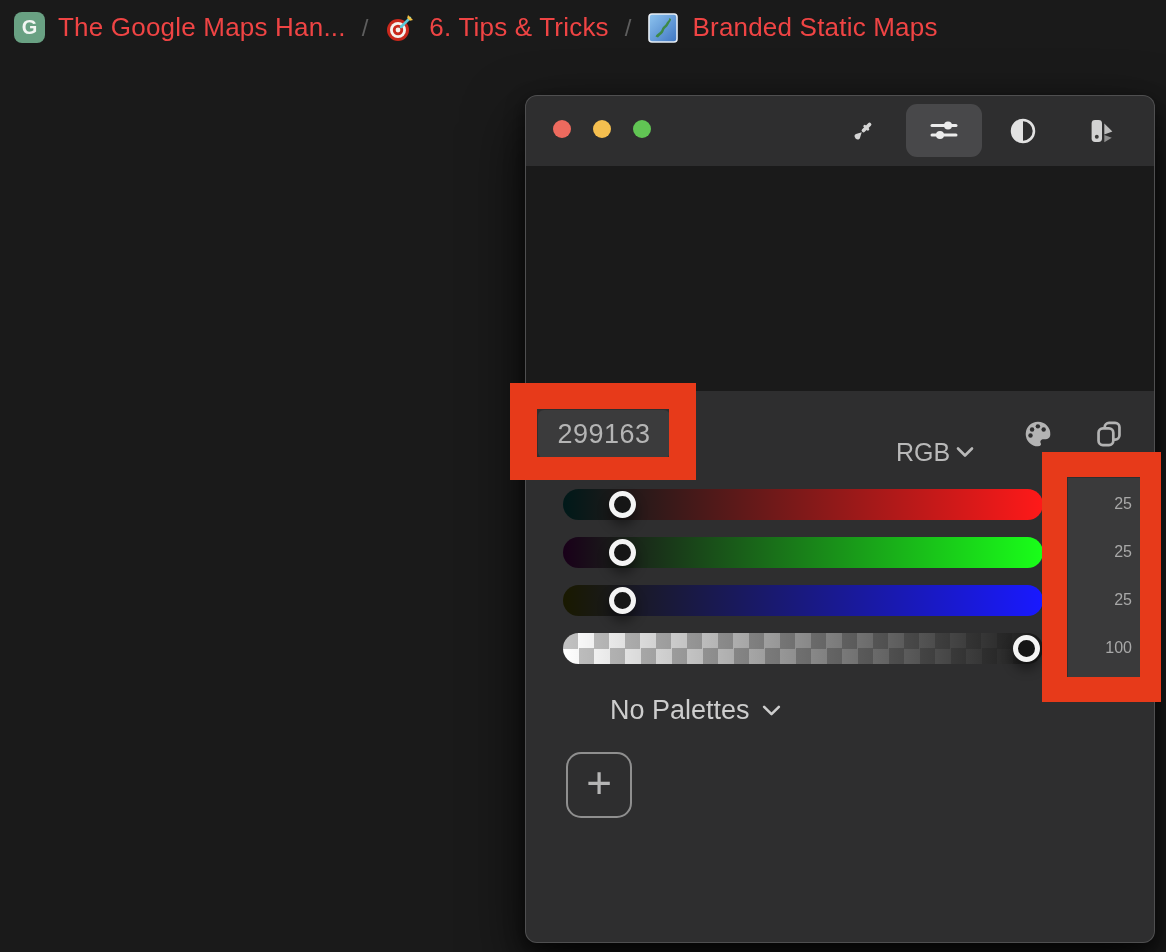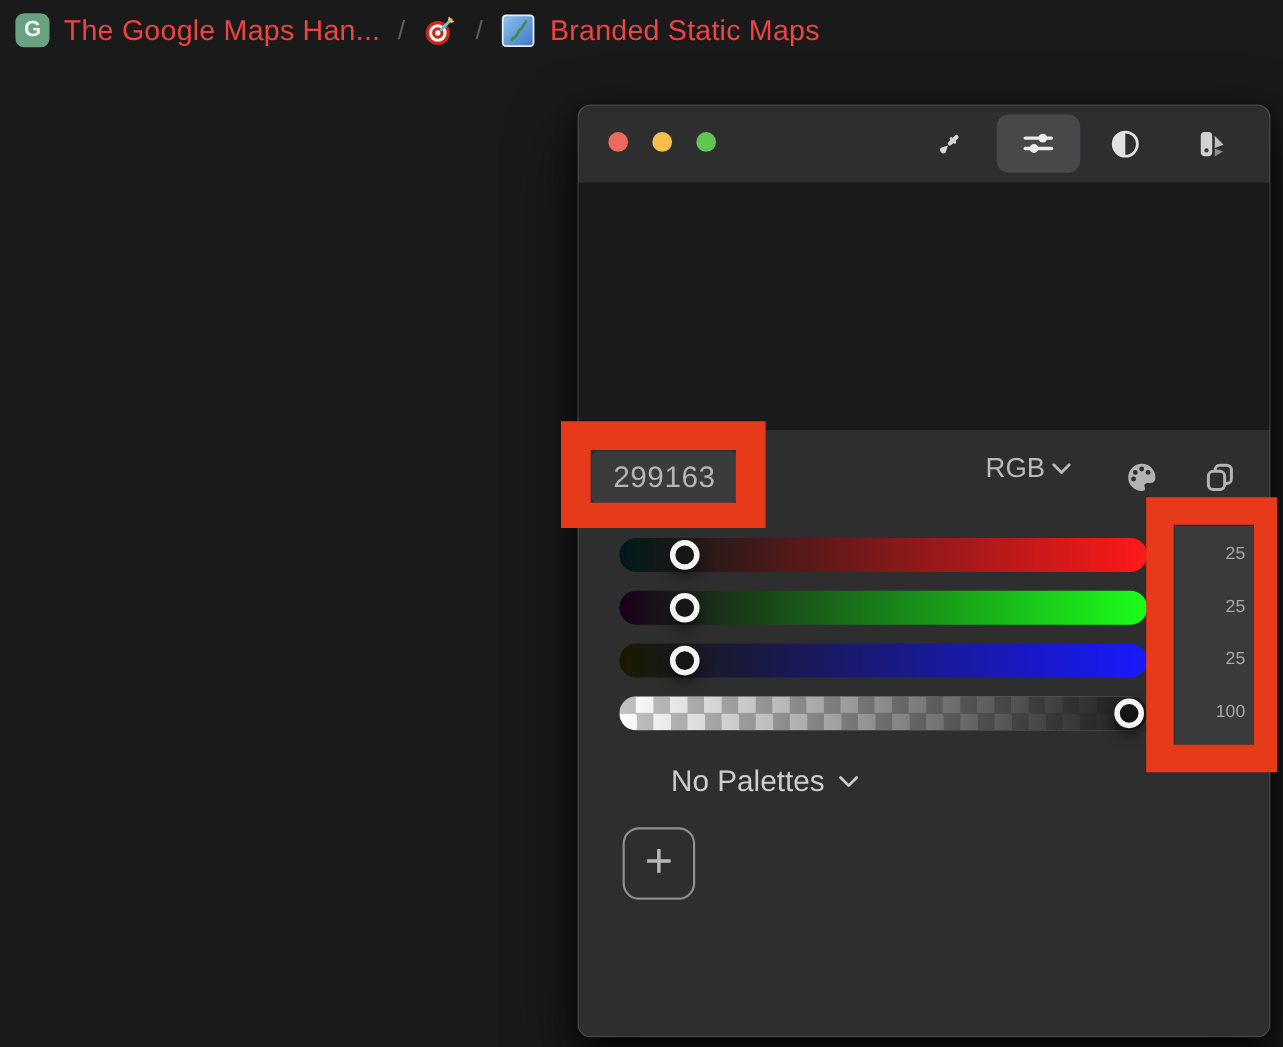--- a/index.html
+++ b/index.html
@@ -44,21 +44,21 @@
   .preview { position:absolute; left:0; top:70px; width:100%; height:225px; background:#1a1a1a; }
 
   
   .hex-field {
     position:absolute; left:12px; top:314px; width:132px; height:48px;
     background:#3b3b3c; border-radius:6px;
     display:flex; align-items:center; justify-content:center;
     color:#b5b5b5; font-size:27px; letter-spacing:.5px;
   }
   .model-select {
-    position:absolute; left:370px; top:306px; height:48px;
+    position:absolute; left:370px; top:332px; height:48px;
     display:flex; align-items:center; gap:6px;
     color:#b9b9b9; font-size:25px;
   }
   .icon-btn { position:absolute; top:318px; width:40px; height:40px;
               display:flex; align-items:center; justify-content:center; }
   .icon-btn.palette { left:492px; }
   .icon-btn.copy    { left:563px; }
 
   
   .values-panel {
@@ -127,20 +127,21 @@
   <span class="emoji-icon">
     <svg width="32" height="32" viewBox="0 0 32 32">
       <circle cx="14" cy="18" r="11" fill="#c9281c"></circle>
       <circle cx="14" cy="18" r="8" fill="#f5f2ee"></circle>
       <circle cx="14" cy="18" r="5.2" fill="#c9281c"></circle>
       <circle cx="14" cy="18" r="2.4" fill="#f5f2ee"></circle>
       <line x1="17" y1="15" x2="26" y2="6" stroke="#5bc8d8" stroke-width="2.6" stroke-linecap="round"></line>
       <path d="M24 3 l5 5 -3 .8 -2.8-2.8 z" fill="#f5c242"></path>
     </svg>
   </span>
+  <span class="crumb">6. Tips &amp; Tricks</span>
   <span class="crumb-sep">/</span>
   <span class="emoji-icon">
     <svg width="32" height="32" viewBox="0 0 32 32">
       <defs>
         <linearGradient id="sea" x1="0" y1="0" x2="1" y2="1">
           <stop offset="0" stop-color="#8ec4ef"></stop>
             <stop offset="1" stop-color="#3f76c2"></stop>
         </linearGradient>
       </defs>
       <rect x="2" y="2" width="28" height="28" rx="3" fill="url(#sea)" stroke="#e8eef5" stroke-width="1.6"></rect>

